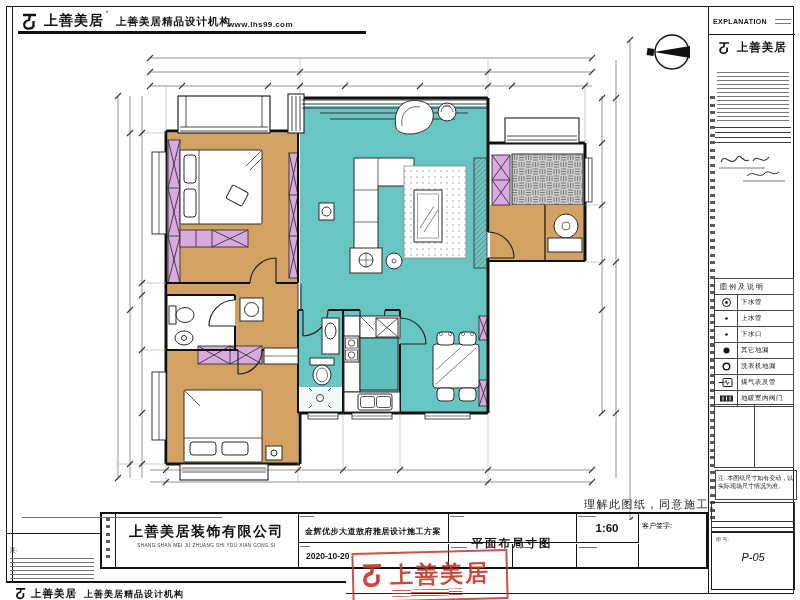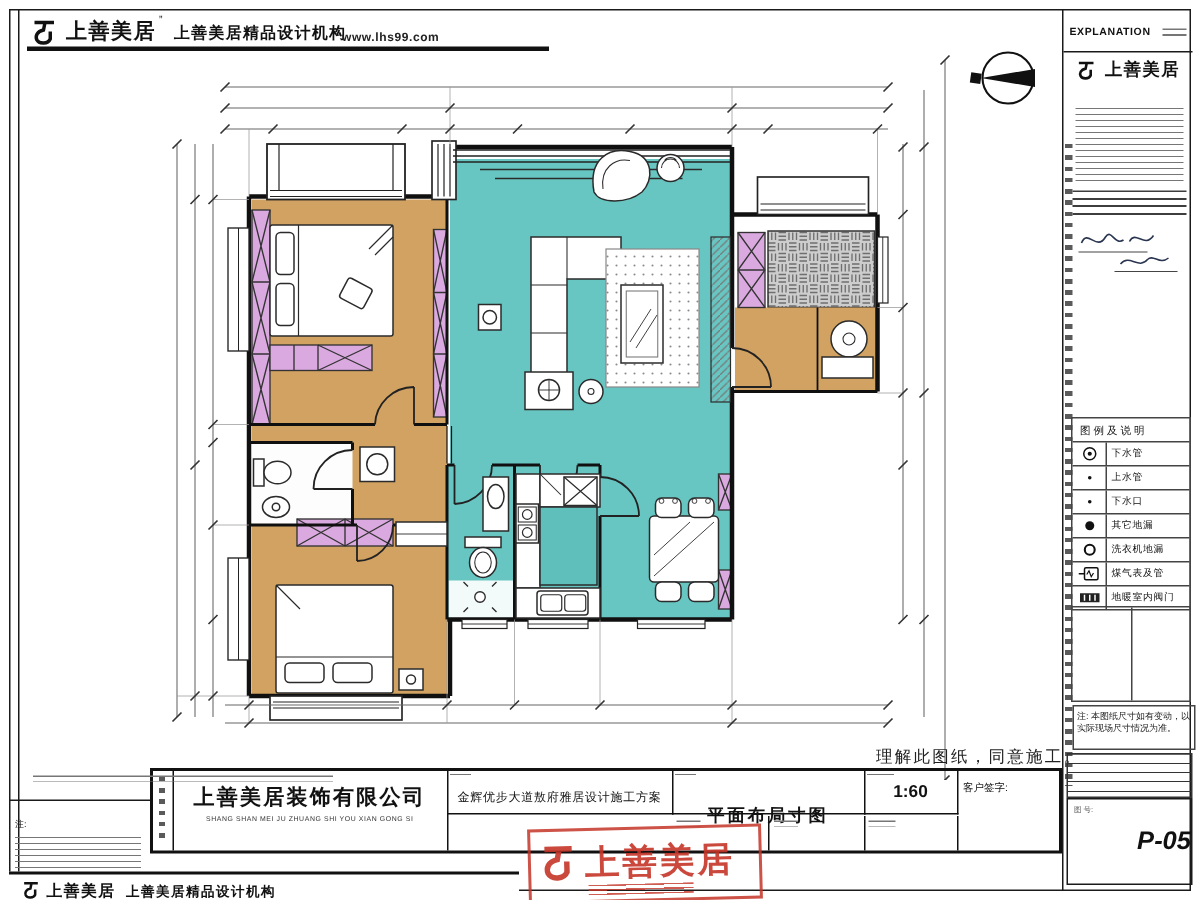--- a/index.html
+++ b/index.html
@@ -309,35 +309,39 @@
     </div>
 
     <div class="abs" style="left:5px;top:398px;width:78px;height:62px;border:1px solid #444">
       <div class="abs" style="left:50%;top:0;bottom:0;border-left:1px solid #444"></div>
     </div>
     <div class="abs" style="left:6px;top:464px;width:76px;font-size:6px;line-height:8px;color:#222;border:1px solid #444;padding:3px 2px;height:22px;overflow:hidden">注: 本图纸尺寸如有变动，以实际现场尺寸情况为准。</div>
     <div class="abs" style="left:2px;top:496px;width:82px;height:28px;border:1px solid #333;
          background:repeating-linear-gradient(180deg,transparent 0,transparent 5.5px,#333 5.5px,#333 6.2px)"></div>
     <div class="abs" style="left:2px;top:526px;width:82px;height:56px;border:1.5px solid #1a1a1a">
       <span class="tb-lab abs" style="left:4px;top:3px">图 号:</span>
-      <span class="abs" style="left:0;right:0;top:18px;text-align:right;font-size:17px;font-weight:bold;font-style:italic">P-05</span>
+      <span class="abs" style="left:0;right:0;top:18px;text-align:center;font-size:11px;font-weight:normal;font-style:italic">P-05</span>
     </div>
   </div>
 
   <div class="abs" style="left:100px;top:512px;width:608px;height:57px;border:2px solid #111;box-sizing:border-box">
     <div class="abs" style="left:0;top:0;bottom:0;width:13px;border-right:1.5px solid #111">
       <div class="abs vt" style="left:4px;top:4px;width:4px;height:44px"></div>
     </div>
     <div class="abs" style="left:13px;top:0;bottom:0;width:183px;border-right:1.5px solid #111;text-align:center">
       <div style="font-size:14px;font-weight:bold;letter-spacing:1.5px;margin-top:9px">上善美居装饰有限公司</div>
       <div style="font-size:4.6px;letter-spacing:.4px;color:#333;margin-top:2px">SHANG SHAN MEI JU ZHUANG SHI YOU XIAN GONG SI</div>
     </div>
     <div class="abs" style="left:196px;top:0;width:150px;height:28px;border-right:1.5px solid #111;border-bottom:1.5px solid #111">
       <div class="abs mt" style="left:2px;top:2px;width:14px;height:4px"></div>
-      <div style="font-size:8px;font-weight:normal;text-align:center;margin-top:12px;letter-spacing:.5px;white-space:nowrap">金辉优步大道敖府雅居设计施工方案</div>
+      <div style="font-size:8px;font-weight:bold;text-align:center;margin-top:12px;letter-spacing:.5px;white-space:nowrap">金辉优步大道敖府雅居设计施工方案</div>
+    </div>
+    <div class="abs" style="left:196px;top:29.5px;width:150px;bottom:0;border-right:1.5px solid #111">
+      <div class="abs mt" style="left:2px;top:2px;width:10px;height:4px"></div>
+      <span style="font-size:8.5px;font-weight:bold;margin-left:8px;line-height:24px">2020-10-20</span>
     </div>
     <div class="abs" style="left:346px;top:0;width:128px;height:28px;border-right:1.5px solid #111;border-bottom:1.5px solid #111;text-align:center">
       <div class="abs mt" style="left:2px;top:2px;width:14px;height:4px"></div>
       <div style="font-size:11.5px;font-weight:bold;letter-spacing:2px;margin-top:22px;white-space:nowrap">平面布局寸图</div>
     </div>
     <div class="abs" style="left:346px;top:29.5px;width:128px;bottom:0;border-right:1.5px solid #111">
       <div class="abs" style="left:50%;top:0;bottom:0;border-left:1px solid #111"></div>
       <div class="abs mt" style="left:3px;top:3px;width:16px;height:4px"></div>
       <div class="abs mt" style="left:68px;top:3px;width:16px;height:4px"></div>
     </div>

